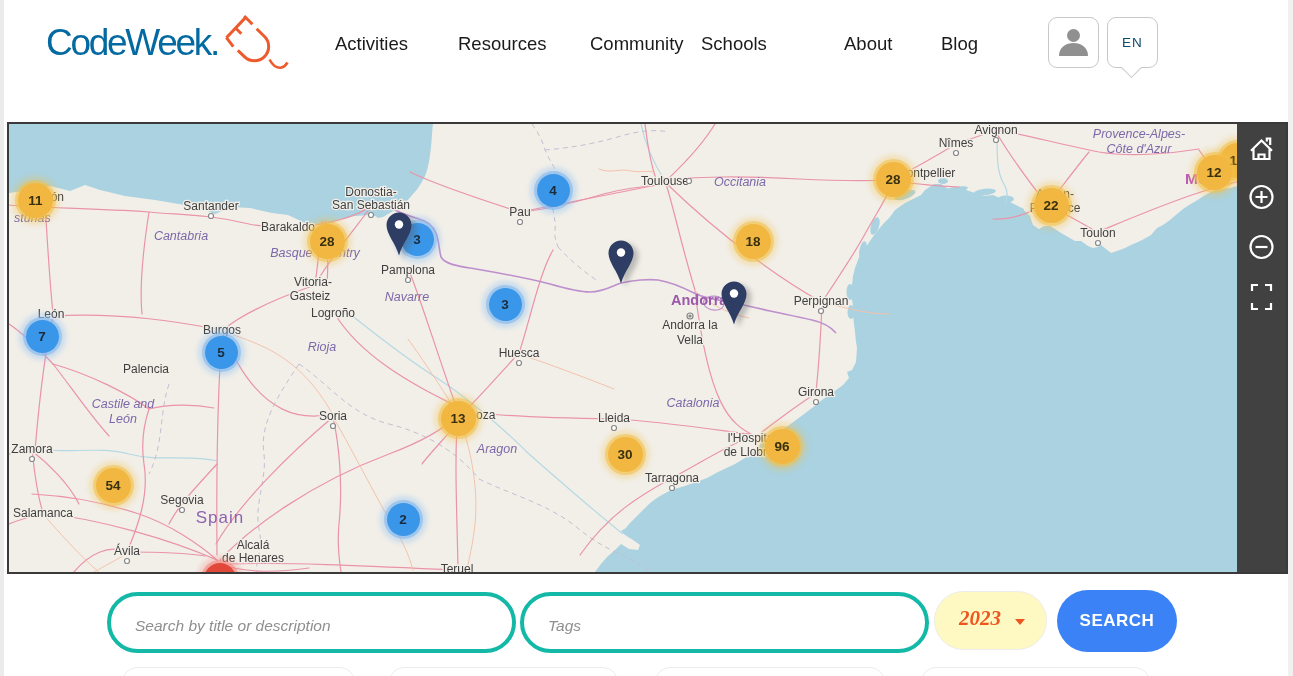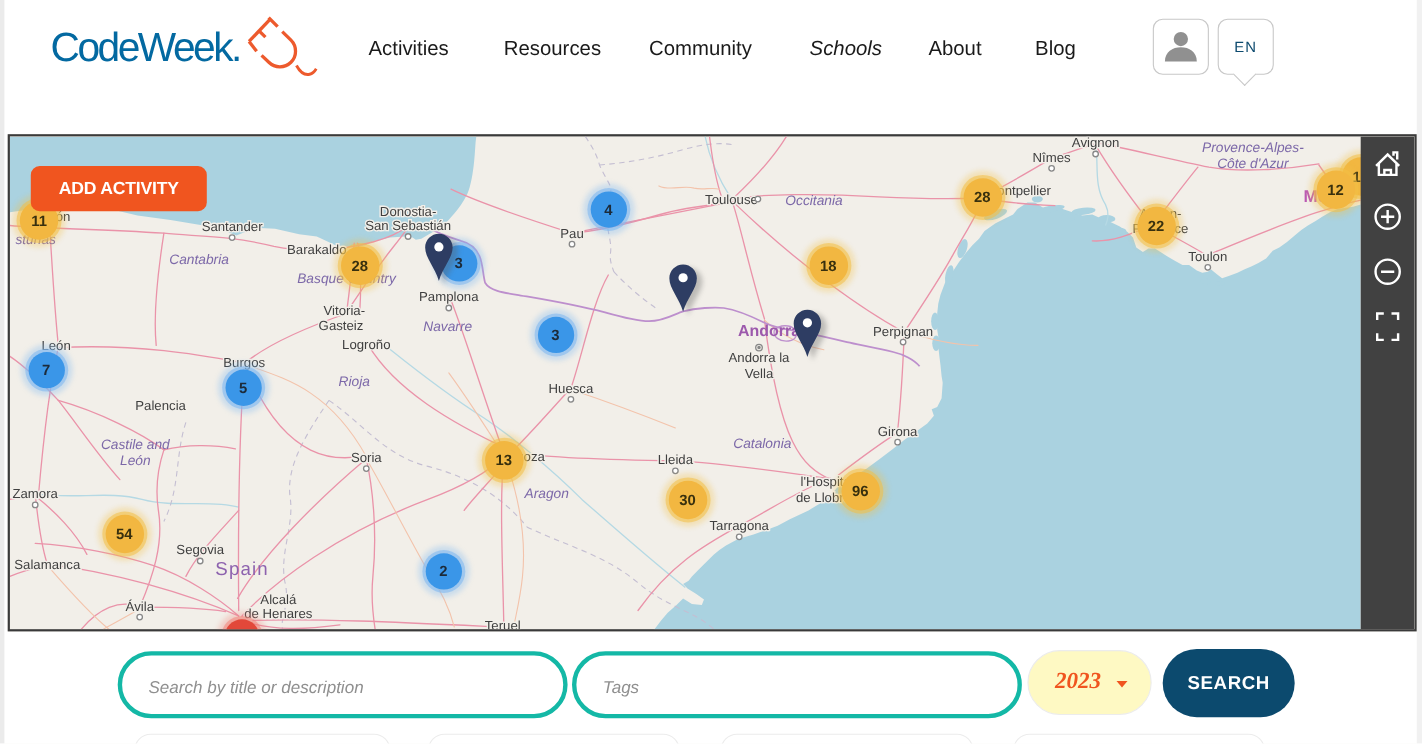--- a/index.html
+++ b/index.html
@@ -36,21 +36,21 @@
 
 .inp { top:592px; height:61px; border:4px solid #14b8a6; border-radius:31px; background:#fff;
   font-style:italic; color:#8f8f8f; font-size:15.5px; line-height:59px; }
 #yearbox { left:934px; top:591px; width:113px; height:59px; border:1px solid #ececec;
   border-radius:30px; background:#fef9c3; }
 #yeartxt { left:24px; top:14px; font-family:"Liberation Serif", serif; font-style:italic;
   font-weight:bold; color:#f0551f; font-size:21px; }
 #yeararrow { left:80px; top:27px; width:0; height:0; border-left:5px solid transparent;
   border-right:5px solid transparent; border-top:6px solid #f0551f; }
 #searchbtn { left:1057px; top:590px; width:120px; height:62px; border-radius:31px;
-  background:#0c4a6e; color:#fff; font-weight:bold; font-size:17px; letter-spacing:0.5px;
+  background:#3b82f6; color:#fff; font-weight:bold; font-size:17px; letter-spacing:0.5px;
   text-align:center; line-height:62px; }
 .card { top:667px; height:30px; border:1px solid #ececec; border-radius:16px; background:#fff; }
 </style>
 </head>
 <body>
 <div id="lstrip" class="abs"></div>
 <div id="rstrip" class="abs"></div>
 
 <div id="logo-text" class="abs">CodeWeek.</div>
 <svg id="logo-mouse" class="abs" style="left:217px; top:9px;" width="76" height="70" viewBox="0 0 76 70">
@@ -59,21 +59,21 @@
     <path d="M27.2,7 L35.4,15.2"></path>
     <path d="M18.3,18.8 L24.3,24.8"></path>
     <path d="M9.4,28.7 L16.3,37.7"></path>
     <path d="M39.6,19.8 L47.5,27.5 A14.2,14.2 0 1 1 27.4,47.6 L20.8,41.3"></path>
     <path d="M52.5,50.5 C55.5,56 60,59.5 64.5,58.5 C67,58 69,56 70.5,53.5" stroke-width="2.6"></path>
   </g>
 </svg>
 <div class="abs nav" style="left:335px;">Activities</div>
 <div class="abs nav" style="left:458px;">Resources</div>
 <div class="abs nav" style="left:590px;">Community</div>
-<div class="abs nav" style="left:736px;font-style:italic;">Schools</div>
+<div class="abs nav" style="left:701px;">Schools</div>
 <div class="abs nav" style="left:844px;">About</div>
 <div class="abs nav" style="left:941px;">Blog</div>
 <div class="abs hbtn" style="left:1048px;">
   <svg width="49" height="49" viewBox="0 0 49 49">
       <g fill="#909090">
     <circle cx="24.5" cy="17.5" r="6.5"></circle>
     <path d="M10,38 C10,29 17,25 24.5,25 C32,25 39,29 39,38 Z"></path>
   </g>
     </svg>
 </div>
@@ -321,21 +321,20 @@
         <path d="M14,26.8 L24.5,16.5 L35,26.8 M16.5,24.8 L16.5,35 L32.5,35 L32.5,24.8 M29.8,17.5 L29.8,14.5 L33.2,14.5 L33.2,21"></path>
         <path d="M21.5,35 L21.5,30.5 L27.5,30.5 L27.5,35"></path>
         <circle cx="24.5" cy="73" r="11"></circle>
         <path d="M18.5,73 L30.5,73 M24.5,67 L24.5,79"></path>
         <circle cx="24.5" cy="123" r="11"></circle>
         <path d="M18.5,123 L30.5,123"></path>
         <path d="M15,167 L15,161 L21,161 M28,161 L34,161 L34,167 M34,179 L34,185 L28,185 M21,185 L15,185 L15,179"></path>
       </g>
     </svg>
   </div>
-  <div id="addact" class="abs">ADD ACTIVITY</div>
 </div>
 
 <div class="abs inp" style="left:107px; width:409px; padding-left:24px;">Search by title or description</div>
 <div class="abs inp" style="left:520px; width:409px; padding-left:24px;">Tags</div>
 <div id="yearbox" class="abs">
   <div id="yeartxt" class="abs">2023</div>
   <div id="yeararrow" class="abs"></div>
 </div>
 <div id="searchbtn" class="abs">SEARCH</div>
 

